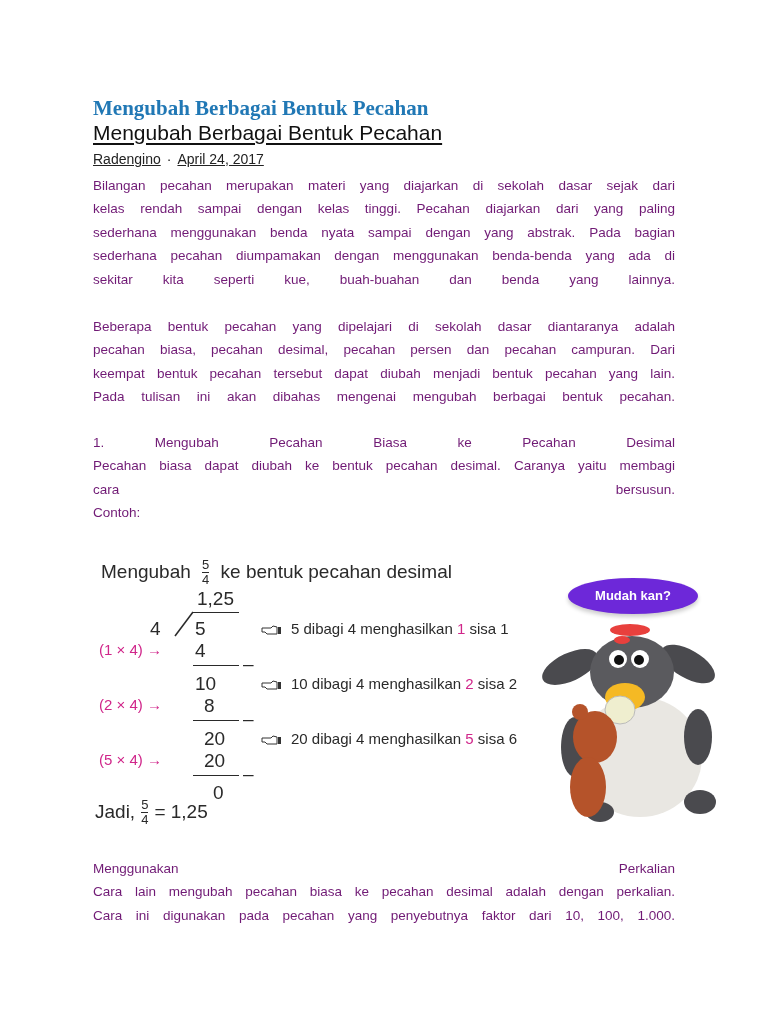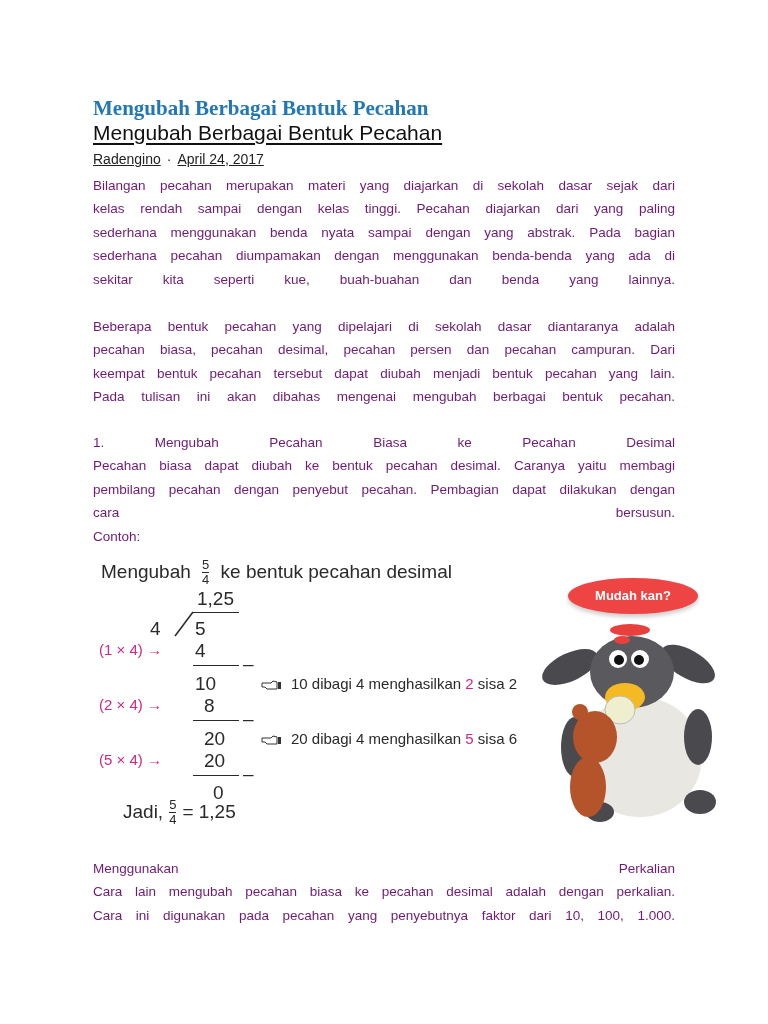--- a/index.html
+++ b/index.html
@@ -39,21 +39,21 @@
   .frac .num { display: block; }
   .frac .den { display: block; border-top: 1px solid #2a2a2a; }
   .fig .big { font-size: 19px; }
   .fig .pink { color: #d0268a; }
   .fig .note { font-size: 15px; }
   .fig .hbar { position: absolute; height: 1px; background: #2a2a2a; }
   .hand { display: inline-block; width: 22px; height: 12px; vertical-align: middle; margin-right: 8px; }
 
   
   .illus { position: absolute; left: 540px; top: 572px; width: 180px; height: 258px; }
-  .bubble { position: absolute; left: 28px; top: 6px; width: 130px; height: 36px; border-radius: 50%; background: #ef4444; color: #fff; font-weight: bold; font-size: 13px; text-align: center; line-height: 36px; box-shadow: 0 3px 4px rgba(0,0,0,0.2); }
+  .bubble { position: absolute; left: 28px; top: 6px; width: 130px; height: 36px; border-radius: 50%; background: #6d28d9; color: #fff; font-weight: bold; font-size: 13px; text-align: center; line-height: 36px; box-shadow: 0 3px 4px rgba(0,0,0,0.2); }
   .bubble-dot { position: absolute; left: 70px; top: 52px; width: 40px; height: 12px; border-radius: 50%; background: #e8403d; }
 </style>
 </head>
 <body>
 
 <div class="page">
   <div class="title-blue">Mengubah Berbagai Bentuk Pecahan</div>
   <div class="title-black">Mengubah Berbagai Bentuk Pecahan</div>
   <div class="byline">
     <a>Radengino</a><span class="sep">·</span><a>April 24, 2017</a>
@@ -70,40 +70,45 @@
   <div class="para" style="top:315px;">
     <span class="line">Beberapa bentuk pecahan yang dipelajari di sekolah dasar diantaranya adalah</span>
     <span class="line">pecahan biasa, pecahan desimal, pecahan persen dan pecahan campuran. Dari</span>
     <span class="line">keempat bentuk pecahan tersebut dapat diubah menjadi bentuk pecahan yang lain.</span>
     <span class="line">Pada tulisan ini akan dibahas mengenai mengubah berbagai bentuk pecahan.</span>
   </div>
 
   <div class="para" style="top:431px;">
     <span class="line">1. Mengubah Pecahan Biasa ke Pecahan Desimal</span>
     <span class="line">Pecahan biasa dapat diubah ke bentuk pecahan desimal. Caranya yaitu membagi</span>
-    <span class="line">pembilang pecahan dengan penyebut pecahan. Pembagian dapat dilakukan dengan</span>
     <span class="line">cara bersusun.</span>
     <span class="line left">Contoh:</span>
   </div>
 
   <div class="fig">
     <div class="abs heading">
       <span>Mengubah</span>
       <span class="frac"><span class="num">5</span><span class="den">4</span></span>
       <span>ke bentuk pecahan desimal</span>
     </div>
 
     <div class="abs big" style="top:40px; left:104px;">1,25</div>
     <div class="hbar" style="top:64px; left:100px; width:46px;"></div>
     <svg class="abs" style="top:63px; left:80px;" width="22" height="26">
         <line x1="20" y1="1" x2="2" y2="25" stroke="#2a2a2a" stroke-width="1.5"></line>
       </svg>
     <div class="abs big" style="top:70px; left:57px;">4</div>
     <div class="abs big" style="top:70px; left:102px;">5</div>
 
+    <div class="abs note" style="top:72px; left:168px;">
+      <svg class="hand" viewBox="0 0 22 12">
+          <path d="M1 4 L10 4 L12 2 L16 3 L16 10 L6 10 L4 8 L1 8 Z" fill="none" stroke="#333" stroke-width="1"></path>
+          <rect x="17" y="3" width="3" height="7" fill="#333"></rect>
+        </svg><span>5 dibagi 4 menghasilkan</span> <span class="pink">1</span> <span>sisa 1</span>
+    </div>
     <div class="abs pink note" style="top:93px; left:6px;">(1 × 4) →</div>
     <div class="abs big" style="top:92px; left:102px;">4</div>
     <div class="hbar" style="top:117px; left:100px; width:46px;"></div>
     <div class="abs big" style="top:105px; left:150px;">–</div>
     <div class="abs big" style="top:125px; left:102px;">10</div>
 
     <div class="abs note" style="top:127px; left:168px;">
       <svg class="hand" viewBox="0 0 22 12">
           <path d="M1 4 L10 4 L12 2 L16 3 L16 10 L6 10 L4 8 L1 8 Z" fill="none" stroke="#333" stroke-width="1"></path>
           <rect x="17" y="3" width="3" height="7" fill="#333"></rect>
@@ -120,21 +125,21 @@
           <path d="M1 4 L10 4 L12 2 L16 3 L16 10 L6 10 L4 8 L1 8 Z" fill="none" stroke="#333" stroke-width="1"></path>
           <rect x="17" y="3" width="3" height="7" fill="#333"></rect>
         </svg><span>20 dibagi 4 menghasilkan</span> <span class="pink">5</span> <span>sisa 6</span>
     </div>
     <div class="abs pink note" style="top:203px; left:6px;">(5 × 4) →</div>
     <div class="abs big" style="top:202px; left:111px;">20</div>
     <div class="hbar" style="top:227px; left:100px; width:46px;"></div>
     <div class="abs big" style="top:215px; left:150px;">–</div>
     <div class="abs big" style="top:234px; left:120px;">0</div>
 
-    <div class="abs big" style="top:250px; left:2px;margin-left:28px;">
+    <div class="abs big" style="top:250px; left:2px;">
       <span>Jadi,</span><span class="frac"><span class="num">5</span><span class="den">4</span></span><span>= 1,25</span>
     </div>
   </div>
 
   <div class="para" style="top:857px;">
     <span class="line">Menggunakan Perkalian</span>
     <span class="line">Cara lain mengubah pecahan biasa ke pecahan desimal adalah dengan perkalian.</span>
     <span class="line">Cara ini digunakan pada pecahan yang penyebutnya faktor dari 10, 100, 1.000.</span>
   </div>
 </div>

